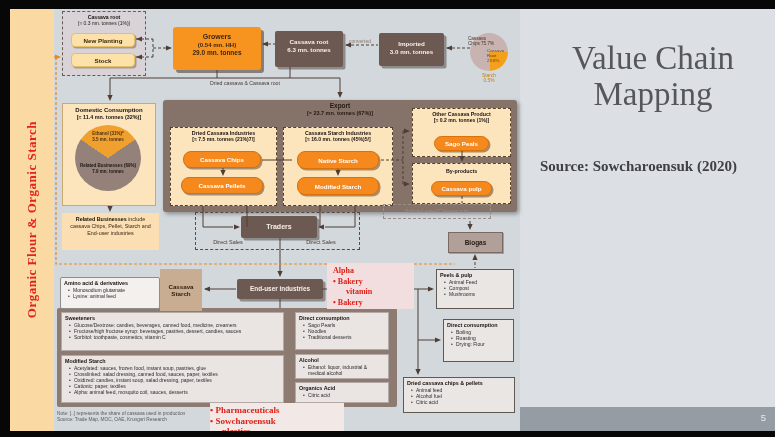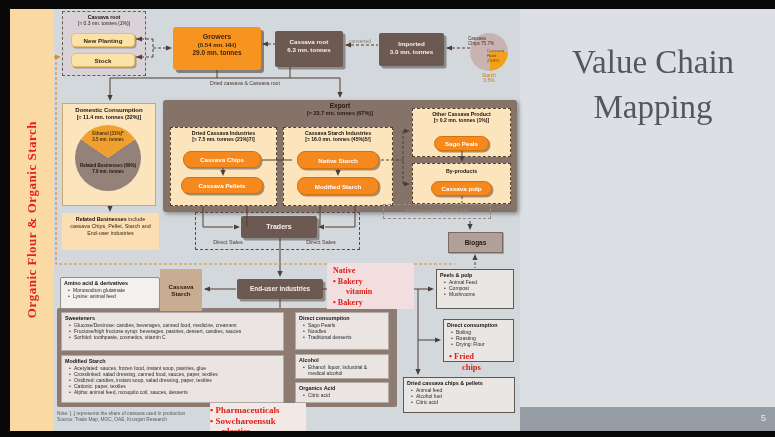--- a/index.html
+++ b/index.html
@@ -14,21 +14,21 @@
   #left-band{left:10px;top:9px;width:44px;height:422px;background:#fbd9a2;z-index:1;
              display:flex;align-items:center;justify-content:center;}
   #side-label{writing-mode:vertical-rl;transform:rotate(180deg);
               font-family:"Liberation Serif",serif;font-weight:bold;font-size:13px;
               color:#e4231c;letter-spacing:.5px;}
   #footer-band{left:520px;top:407px;width:255px;height:24px;background:#959ca3;z-index:2;}
   #page-num{left:738px;top:412px;width:28px;height:14px;font-size:9.5px;color:#e7eaec;
             text-align:right;z-index:51;}
   
   #vc-title{left:538px;top:40px;width:230px;height:100px;text-align:center;
-            font-family:"Liberation Serif",serif;font-size:33px;line-height:45px;
+            font-family:"Liberation Serif",serif;font-size:33px;line-height:36px;
             color:#55575b;z-index:2;}
   #vc-source{left:540px;top:158px;width:232px;height:20px;
              font-family:"Liberation Serif",serif;font-weight:bold;font-size:15px;
              color:#3e4044;z-index:2;}
   
   .pb{background:#fce5bd;border:1px dashed #55412f;z-index:3;}
   .pbsolid{background:#fce5bd;border:1px solid #c9a96e;z-index:3;}
   .dk{background:#6c5a52;border-radius:2px;color:#f7f0e9;font-weight:bold;text-align:center;
       box-shadow:2.5px 2.5px 0 rgba(40,26,18,.4);z-index:4;}
   .pill{background:#f6891d;border:1px solid #d8720a;border-radius:8px;color:#fff;font-weight:bold;
@@ -55,20 +55,21 @@
 <div id="stage">
 
   <div class="abs" id="slide-bg"></div>
   <div class="abs" id="right-panel"></div>
 
   <div class="abs" id="left-band">
     <div id="side-label">Organic Flour &amp; Organic Starch</div>
   </div>
 
   <div class="abs" id="vc-title">Value Chain Mapping</div>
+  <div class="abs" id="vc-source">Source: Sowcharoensuk (2020)</div>
 
   <div class="abs" style="left:62px;top:11px;width:84px;height:65px;background:#d9d2d7;border:1px dashed #6a5a52;z-index:3;">
     <div class="cen small5 bt" style="padding-top:2px;">Cassava root</div>
     <div class="cen" style="font-size:5px;color:#241a12;">[≈ 0.3 mn. tonnes (1%)]</div>
   </div>
   <div class="abs cream" style="left:71px;top:33px;width:64px;height:14px;">
     <span>New Planting</span>
   </div>
   <div class="abs cream" style="left:71px;top:53px;width:64px;height:14px;">
     <span>Stock</span>
@@ -249,32 +250,28 @@
     <div class="itm">Citric acid</div>
   </div>
 
   <div class="abs" style="left:57px;top:411px;width:170px;z-index:4;font-size:4.8px;line-height:6px;color:#5a5a5a;">
     <div>Note: [..] represents the share of cassava used in production</div>
     <div>Source: Trade Map, MOC, OAE, Krungsri Research</div>
   </div>
 
   <div class="abs ann" style="left:327px;top:263px;width:87px;height:46px;background:#f2dede;
        font-size:8px;line-height:10.5px;padding:3px 0 0 6px;">
-    <div>Native</div>
+    <div>Alpha</div>
     <div>• Bakery</div>
     <div style="padding-left:13px;">vitamin</div>
     <div>• Bakery</div>
   </div>
 
-  <div class="abs ann" style="left:449px;top:351px;width:56px;height:25px;font-size:8.5px;line-height:11px;">
-    <div>• Fried</div>
-    <div style="padding-left:13px;">chips</div>
-  </div>
-
-  <div class="abs ann" style="left:210px;top:403px;width:96px;height:34px;background:#f2e8e6;
+
+  <div class="abs ann" style="left:210px;top:403px;width:134px;height:34px;background:#f2e8e6;
        font-size:9px;line-height:10.5px;padding-top:2px;">
     <div>• Pharmaceuticals</div>
     <div>• Sowcharoensuk</div>
     <div style="padding-left:12px;">plastics</div>
   </div>
 
   <svg class="overlay" width="775" height="437" viewBox="0 0 775 437">
     <g stroke="#4e3e35" stroke-width="1" fill="none" stroke-dasharray="3 2">
       <path d="M136,39 H153 M136,57 H153 M153,39 V57 M153,48 H170"></path>
       <path d="M263,44 H275"></path>

